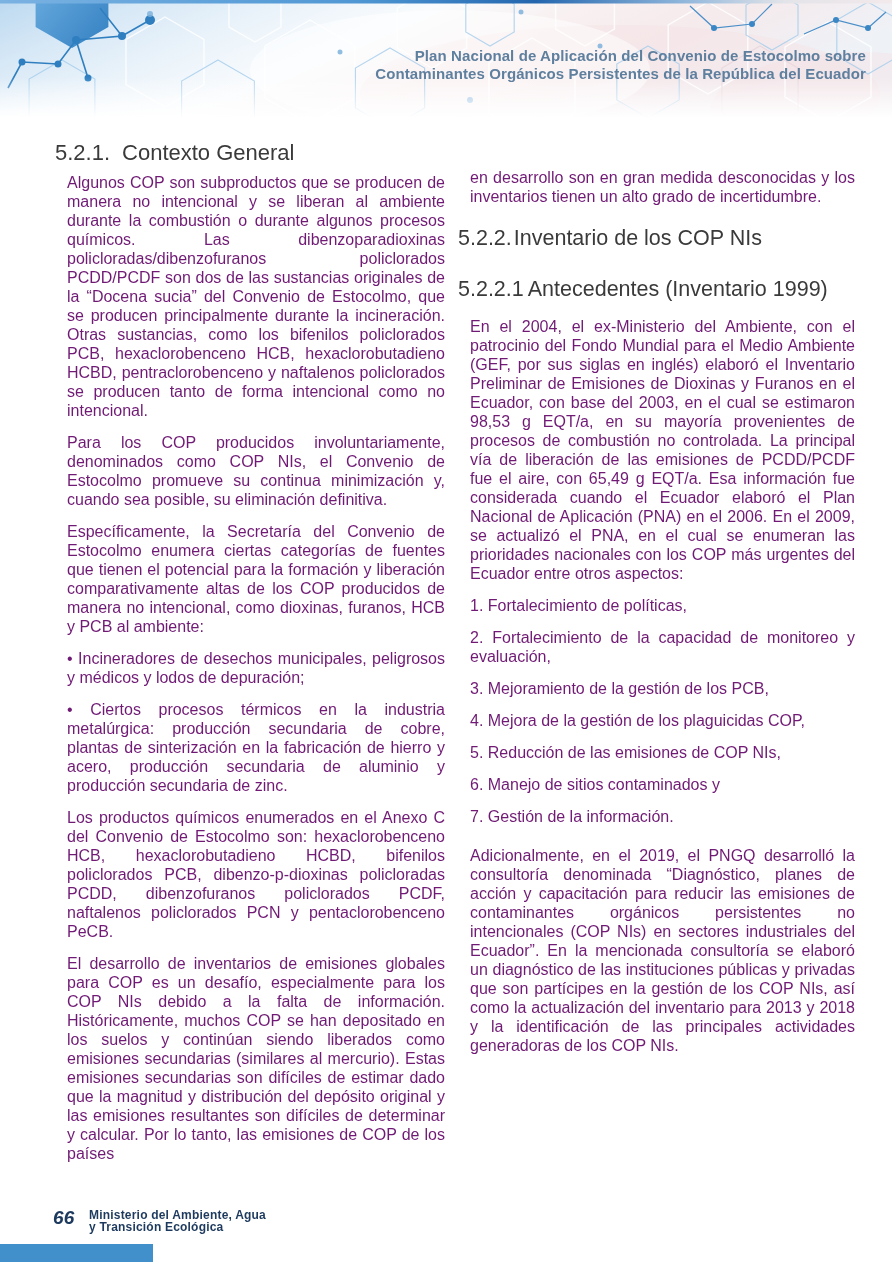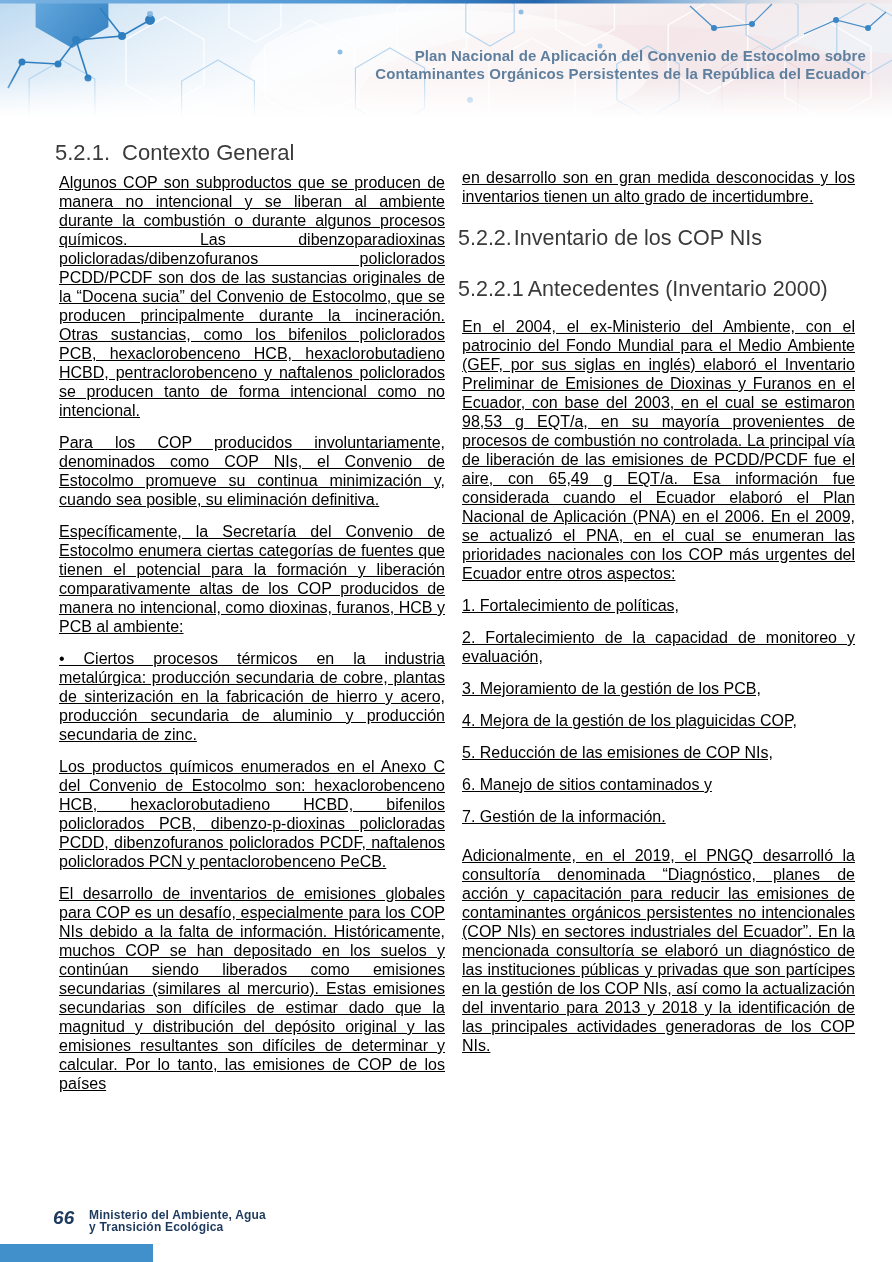--- a/index.html
+++ b/index.html
@@ -17,22 +17,22 @@
     text-align:right; font-size:15px; font-weight:700;
     line-height:17.5px; color:#5e7f9e; letter-spacing:0.1px;
   }
 
   
   .col { position:absolute; top:140px; color:#3f3f3f; }
   .col-left  { left:55px;  width:390px; }
   .col-right { left:458px; width:397px; }
 
   .body-p {
-    margin:0 0 13px 4px; font-size:16px; line-height:19px;
-    text-align:justify; color:#000000;text-decoration:underline;
+    margin:0 0 13px 12px; font-size:16px; line-height:19px;
+    text-align:justify; color:#701a75;
   }
   .heading-lg {
     font-weight:400; color:#3a3a3a; margin:0;
   }
   .h-521  { font-size:22px;   line-height:26px; margin-bottom:7px; }
   .h-521 .h-num { margin-right:12px;margin-top:28px; }
   .h-522  { font-size:21.5px; line-height:25px; margin-top:20px; margin-bottom:26px; }
   .h-522 .h-num { margin-right:2px; }
   .h-5221 { font-size:21.5px; line-height:25px; margin-bottom:15px; }
   .h-5221 .h-num { margin-right:4px; }
@@ -167,35 +167,36 @@
 
   <section class="col col-left">
     <h2 class="heading-lg h-521">
       <span class="h-num">5.2.1.</span><span class="h-text">Contexto General</span>
     </h2>
 
     <p class="body-p">Algunos COP son subproductos que se producen de manera no intencional y se liberan al ambiente durante la combustión o durante algunos procesos químicos. Las dibenzoparadioxinas policloradas/dibenzofuranos policlorados PCDD/PCDF son dos de las sustancias originales de la “Docena sucia” del Convenio de Estocolmo, que se producen principalmente durante la incineración. Otras sustancias, como los bifenilos policlorados PCB, hexaclorobenceno HCB, hexaclorobutadieno HCBD, pentraclorobenceno y naftalenos policlorados se producen tanto de forma intencional como no intencional.</p>
     <p class="body-p">Para los COP producidos involuntariamente, denominados como COP NIs, el Convenio de Estocolmo promueve su continua minimización y, cuando sea posible, su eliminación definitiva.</p>
     <p class="body-p">Específicamente, la Secretaría del Convenio de Estocolmo enumera ciertas categorías de fuentes que tienen el potencial para la formación y liberación comparativamente altas de los COP producidos de manera no intencional, como dioxinas, furanos, HCB y PCB al ambiente:</p>
 
+    <p class="body-p list-item">• Incineradores de desechos municipales, peligrosos y médicos y lodos de depuración;</p>
     <p class="body-p list-item">• Ciertos procesos térmicos en la industria metalúrgica: producción secundaria de cobre, plantas de sinterización en la fabricación de hierro y acero, producción secundaria de aluminio y producción secundaria de zinc.</p>
 
     <p class="body-p">Los productos químicos enumerados en el Anexo C del Convenio de Estocolmo son: hexaclorobenceno HCB, hexaclorobutadieno HCBD, bifenilos policlorados PCB, dibenzo-p-dioxinas policloradas PCDD, dibenzofuranos policlorados PCDF, naftalenos policlorados PCN y pentaclorobenceno PeCB.</p>
     <p class="body-p">El desarrollo de inventarios de emisiones globales para COP es un desafío, especialmente para los COP NIs debido a la falta de información. Históricamente, muchos COP se han depositado en los suelos y continúan siendo liberados como emisiones secundarias (similares al mercurio). Estas emisiones secundarias son difíciles de estimar dado que la magnitud y distribución del depósito original y las emisiones resultantes son difíciles de determinar y calcular. Por lo tanto, las emisiones de COP de los países</p>
   </section>
 
   <section class="col col-right">
     <p class="body-p p-first-right">en desarrollo son en gran medida desconocidas y los inventarios tienen un alto grado de incertidumbre.</p>
 
     <h2 class="heading-lg h-522">
       <span class="h-num">5.2.2.</span><span class="h-text">Inventario de los COP NIs</span>
     </h2>
 
     <h2 class="heading-lg h-5221">
-      <span class="h-num">5.2.2.1</span><span class="h-text">Antecedentes (Inventario 2000)</span>
+      <span class="h-num">5.2.2.1</span><span class="h-text">Antecedentes (Inventario 1999)</span>
     </h2>
 
     <p class="body-p">En el 2004, el ex-Ministerio del Ambiente, con el patrocinio del Fondo Mundial para el Medio Ambiente (GEF, por sus siglas en inglés) elaboró el Inventario Preliminar de Emisiones de Dioxinas y Furanos en el Ecuador, con base del 2003, en el cual se estimaron 98,53 g EQT/a, en su mayoría provenientes de procesos de combustión no controlada. La principal vía de liberación de las emisiones de PCDD/PCDF fue el aire, con 65,49 g EQT/a. Esa información fue considerada cuando el Ecuador elaboró el Plan Nacional de Aplicación (PNA) en el 2006. En el 2009, se actualizó el PNA, en el cual se enumeran las prioridades nacionales con los COP más urgentes del Ecuador entre otros aspectos:</p>
 
     <p class="body-p list-item">1. Fortalecimiento de políticas,</p>
     <p class="body-p list-item">2. Fortalecimiento de la capacidad de monitoreo y evaluación,</p>
     <p class="body-p list-item">3. Mejoramiento de la gestión de los PCB,</p>
     <p class="body-p list-item">4. Mejora de la gestión de los plaguicidas COP,</p>
     <p class="body-p list-item">5. Reducción de las emisiones de COP NIs,</p>
     <p class="body-p list-item">6. Manejo de sitios contaminados y</p>

